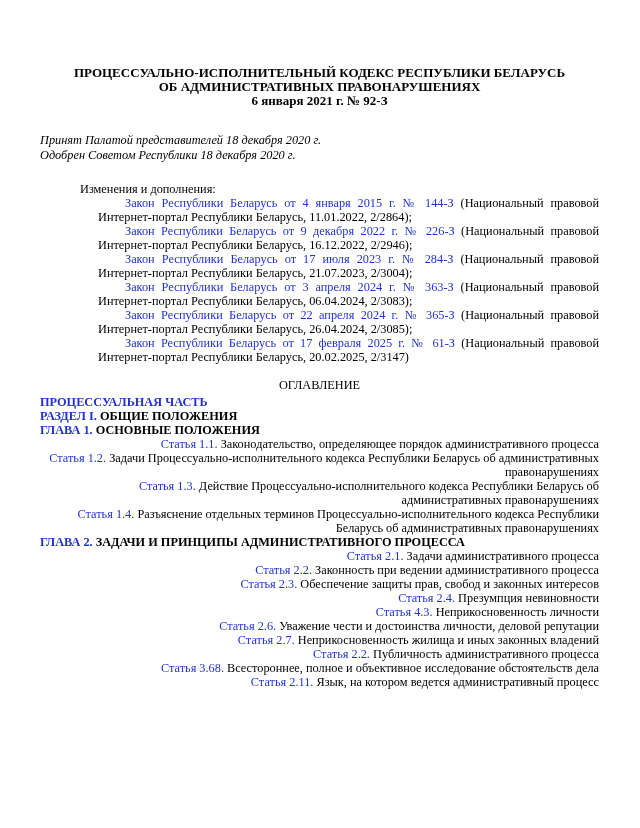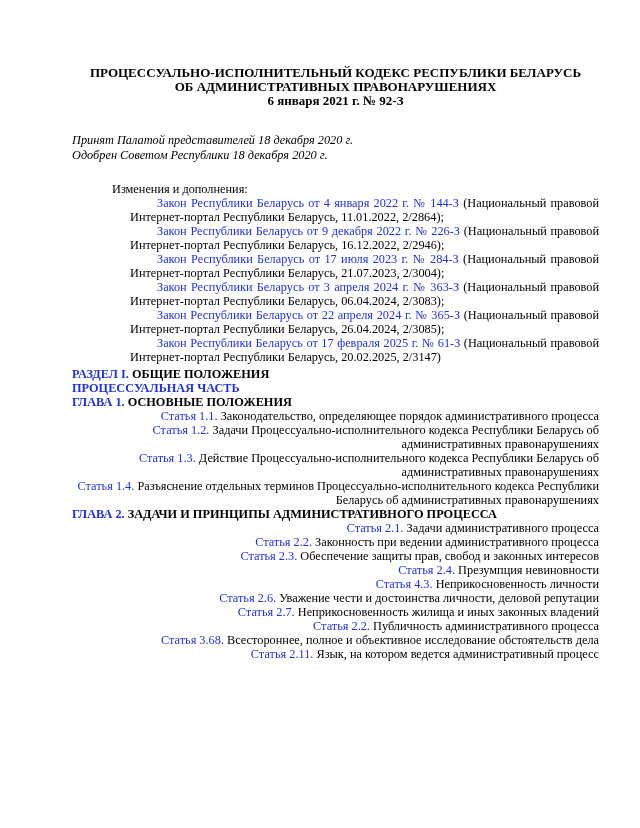--- a/index.html
+++ b/index.html
@@ -13,21 +13,21 @@
     height: 828px;
     overflow: hidden;
     font-family: "Liberation Serif", serif;
     font-size: 12.3px;
     line-height: 14px;
     color: #000000;
   }
   .page {
     width: 640px;
     height: 828px;
-    padding: 66px 41px 30px 72px;
+    padding: 66px 41px 30px 40px;
   }
   .title-block { text-align: center; }
   .title-line {
     font-weight: bold;
     font-size: 13px;
     line-height: 13.8px;
   }
   .adoption-block {
     margin-top: 26px;
     font-style: italic;
@@ -72,33 +72,34 @@
   </div>
 
   <div class="adoption-block">
     <div>Принят Палатой представителей 18 декабря 2020 г.</div>
     <div>Одобрен Советом Республики 18 декабря 2020 г.</div>
   </div>
 
   <div class="amendments-block">
     <div class="amendments-heading">Изменения и дополнения:</div>
     <div class="amendments-list">
-        <p class="amendment"><span class="link">Закон Республики Беларусь от 4 января 2022 г. № 144-З</span><span> (Национальный правовой Интернет-портал Республики Беларусь, 11.01.2022, 2/2864);</span></p>
+        <p class="amendment"><span class="link">Закон Республики Беларусь от 4 января 2015 г. № 144-З</span><span> (Национальный правовой Интернет-портал Республики Беларусь, 11.01.2022, 2/2864);</span></p>
         <p class="amendment"><span class="link">Закон Республики Беларусь от 9 декабря 2022 г. № 226-З</span><span> (Национальный правовой Интернет-портал Республики Беларусь, 16.12.2022, 2/2946);</span></p>
         <p class="amendment"><span class="link">Закон Республики Беларусь от 17 июля 2023 г. № 284-З</span><span> (Национальный правовой Интернет-портал Республики Беларусь, 21.07.2023, 2/3004);</span></p>
         <p class="amendment"><span class="link">Закон Республики Беларусь от 3 апреля 2024 г. № 363-З</span><span> (Национальный правовой Интернет-портал Республики Беларусь, 06.04.2024, 2/3083);</span></p>
         <p class="amendment"><span class="link">Закон Республики Беларусь от 22 апреля 2024 г. № 365-З</span><span> (Национальный правовой Интернет-портал Республики Беларусь, 26.04.2024, 2/3085);</span></p>
         <p class="amendment"><span class="link">Закон Республики Беларусь от 17 февраля 2025 г. № 61-З</span><span> (Национальный правовой Интернет-портал Республики Беларусь, 20.02.2025, 2/3147)</span></p>
       </div>
   </div>
 
+  <div class="toc-heading">ОГЛАВЛЕНИЕ</div>
 
   <div class="toc-list">
+      <p class="toc-entry toc-part"><span class="link">ПРОЦЕССУАЛЬНАЯ ЧАСТЬ</span></p>
       <p class="toc-entry toc-section"><span class="link">РАЗДЕЛ I.</span><span> ОБЩИЕ ПОЛОЖЕНИЯ</span></p>
-      <p class="toc-entry toc-part"><span class="link">ПРОЦЕССУАЛЬНАЯ ЧАСТЬ</span></p>
       <p class="toc-entry toc-chapter"><span class="link">ГЛАВА 1.</span><span> ОСНОВНЫЕ ПОЛОЖЕНИЯ</span></p>
       <p class="toc-entry toc-article"><span class="link">Статья 1.1.</span><span> Законодательство, определяющее порядок административного процесса</span></p>
       <p class="toc-entry toc-article"><span class="link">Статья 1.2.</span><span> Задачи Процессуально-исполнительного кодекса Республики Беларусь об административных правонарушениях</span></p>
       <p class="toc-entry toc-article"><span class="link">Статья 1.3.</span><span> Действие Процессуально-исполнительного кодекса Республики Беларусь об административных правонарушениях</span></p>
       <p class="toc-entry toc-article"><span class="link">Статья 1.4.</span><span> Разъяснение отдельных терминов Процессуально-исполнительного кодекса Республики Беларусь об административных правонарушениях</span></p>
       <p class="toc-entry toc-chapter"><span class="link">ГЛАВА 2.</span><span> ЗАДАЧИ И ПРИНЦИПЫ АДМИНИСТРАТИВНОГО ПРОЦЕССА</span></p>
       <p class="toc-entry toc-article"><span class="link">Статья 2.1.</span><span> Задачи административного процесса</span></p>
       <p class="toc-entry toc-article"><span class="link">Статья 2.2.</span><span> Законность при ведении административного процесса</span></p>
       <p class="toc-entry toc-article"><span class="link">Статья 2.3.</span><span> Обеспечение защиты прав, свобод и законных интересов</span></p>
       <p class="toc-entry toc-article"><span class="link">Статья 2.4.</span><span> Презумпция невиновности</span></p>

